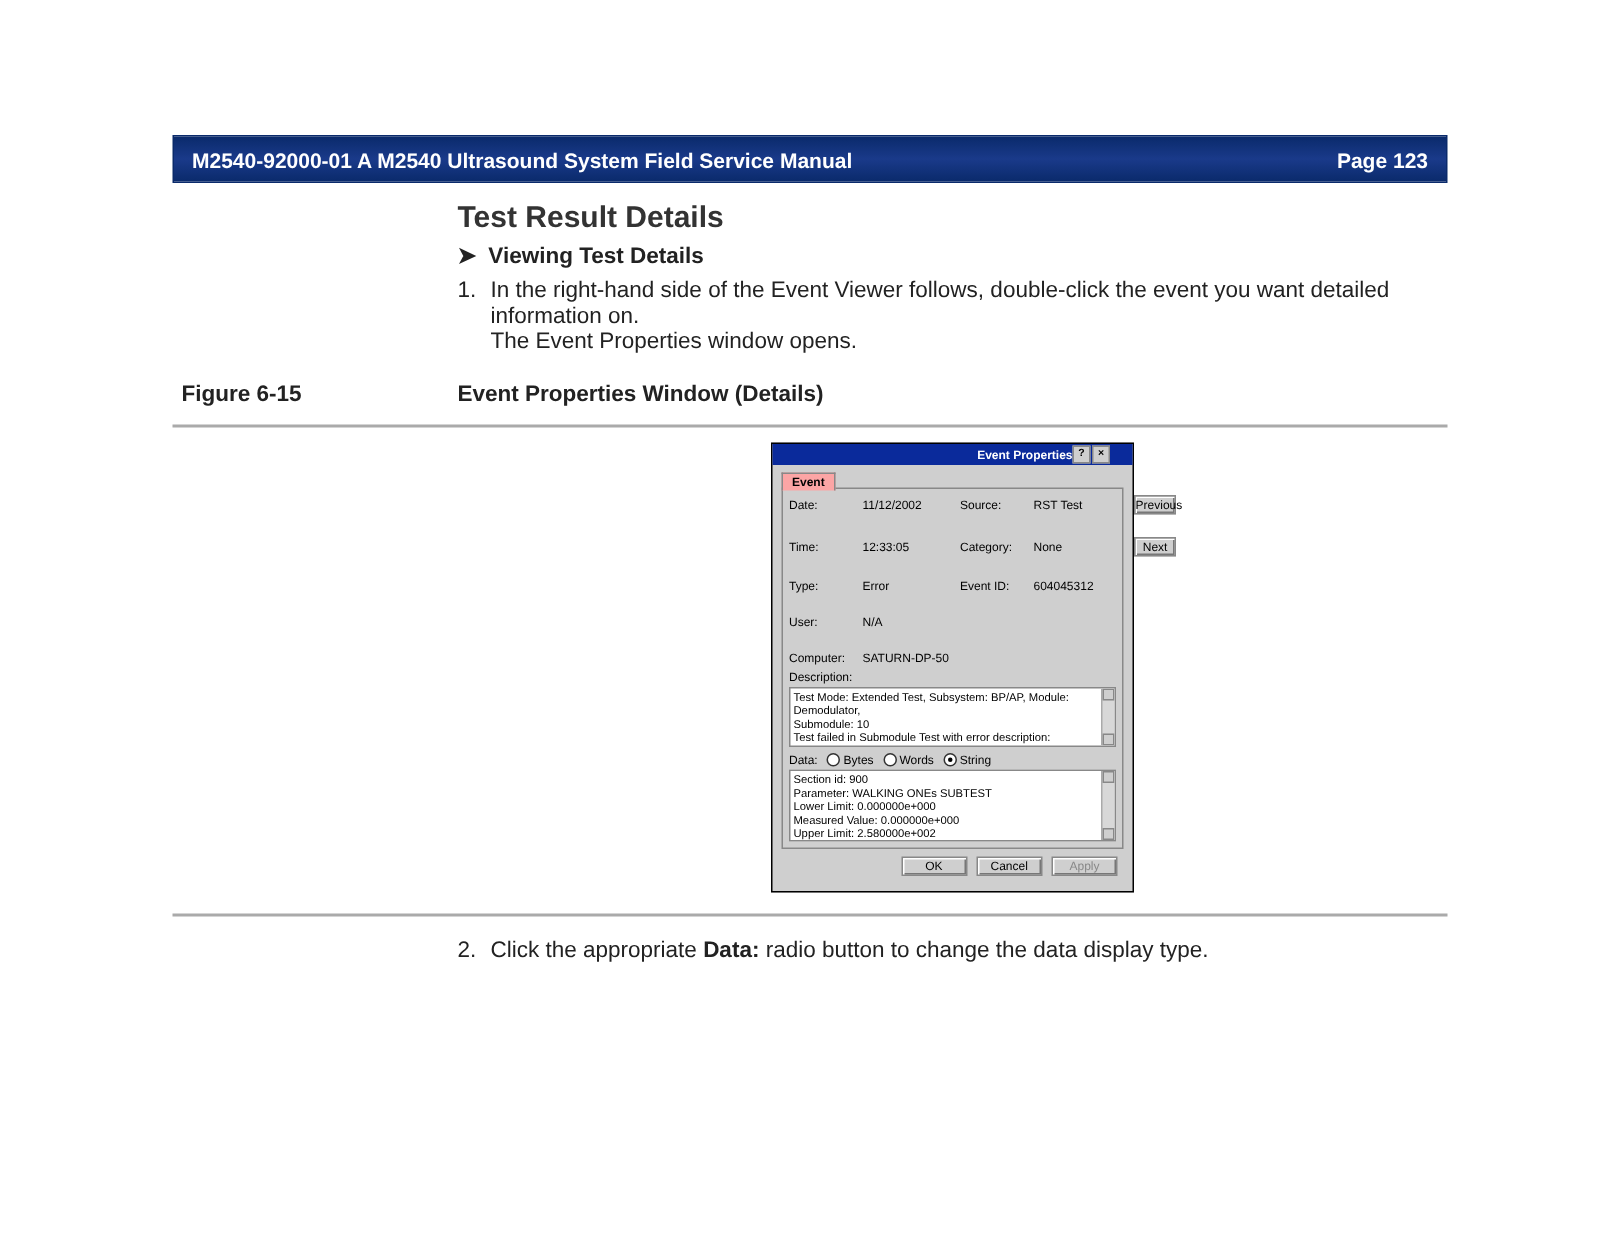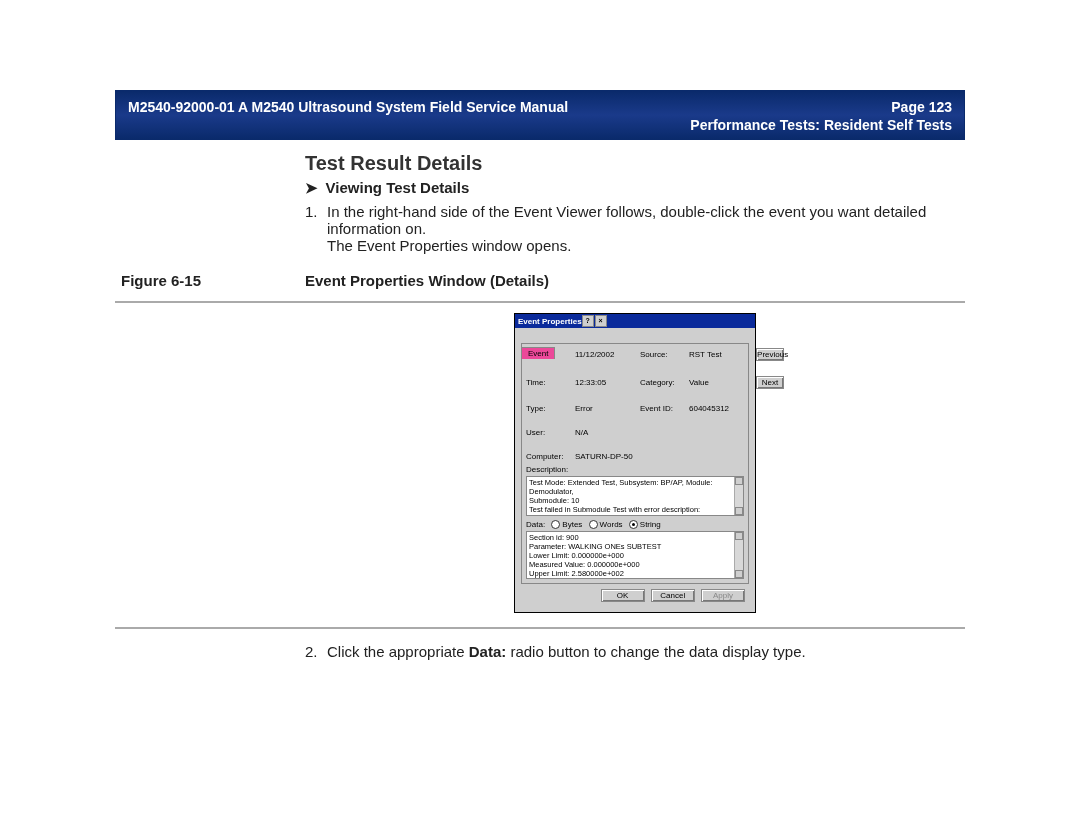--- a/index.html
+++ b/index.html
@@ -81,47 +81,48 @@
     margin: 0 auto 4px auto;
     border: 1px solid #000;
     font-family: Tahoma, Arial, sans-serif;
     font-size: 8px;
     background: #cfcfcf;
   }
   .evtitle {
     background: #0a2a9b;
     color: #fff;
     font-weight: bold;
-    padding: 1px 3px;
+    padding: 1px 15px;
     display: flex;
-    justify-content: flex-start;
+    justify-content: flex-end;
     align-items: center;
     font-size: 8px;
   }
   .evtitle-ctrls { display:flex; gap:1px; }
   .evtitle-btn {
     background: #cfcfcf;
     color: #000;
     width: 10px;
     height: 10px;
     font-size: 7px;
     line-height: 10px;
     text-align: center;
     border: 1px solid #888;
   }
   .evbody { padding: 3px 6px 6px 6px; }
   .evtab {
     display:inline-block;
-    background:#ec4899;
+    background:#fca5a5;
     border:1px solid #888;
     border-bottom:none;
     padding:1px 6px;
     font-size:8px;
     position:relative;
-    top:16px;
+    top:2px;
+    font-weight:bold;
   }
   .evpanel {
     border:1px solid #888;
     background:#cfcfcf;
     padding:4px;
   }
   .evgrid {
     display: grid;
     grid-template-columns: 34px 50px 34px 1fr 40px;
     row-gap: 1px;
@@ -171,21 +172,20 @@
 </style>
 </head>
 <body>
 
 <div class="page">
   <div class="header-bar">
     <div class="header-top">
       <span>M2540-92000-01 A M2540 Ultrasound System Field Service Manual</span>
       <span>Page 123</span>
     </div>
-    <div class="header-bottom">Performance Tests: Resident Self Tests</div>
   </div>
 
   <div class="content">
     <div class="section-title">Test Result Details</div>
 
     <div class="sub-heading">
       <span class="arrow">➤</span><span>Viewing Test Details</span>
     </div>
 
     <div style="display:flex; font-size:15px; color:#222;">
@@ -214,21 +214,21 @@
           <div class="evgrid">
             <span class="lbl">Date:</span>
             <span>11/12/2002</span>
             <span class="lbl">Source:</span>
             <span>RST Test</span>
             <div class="evbtn">Previous</div>
 
             <span class="lbl">Time:</span>
             <span>12:33:05</span>
             <span class="lbl">Category:</span>
-            <span>Value</span>
+            <span>None</span>
             <div class="evbtn">Next</div>
 
             <span class="lbl">Type:</span>
             <span>Error</span>
             <span class="lbl">Event ID:</span>
             <span>604045312</span>
             <span></span>
 
             <span class="lbl">User:</span>
             <span>N/A</span>

